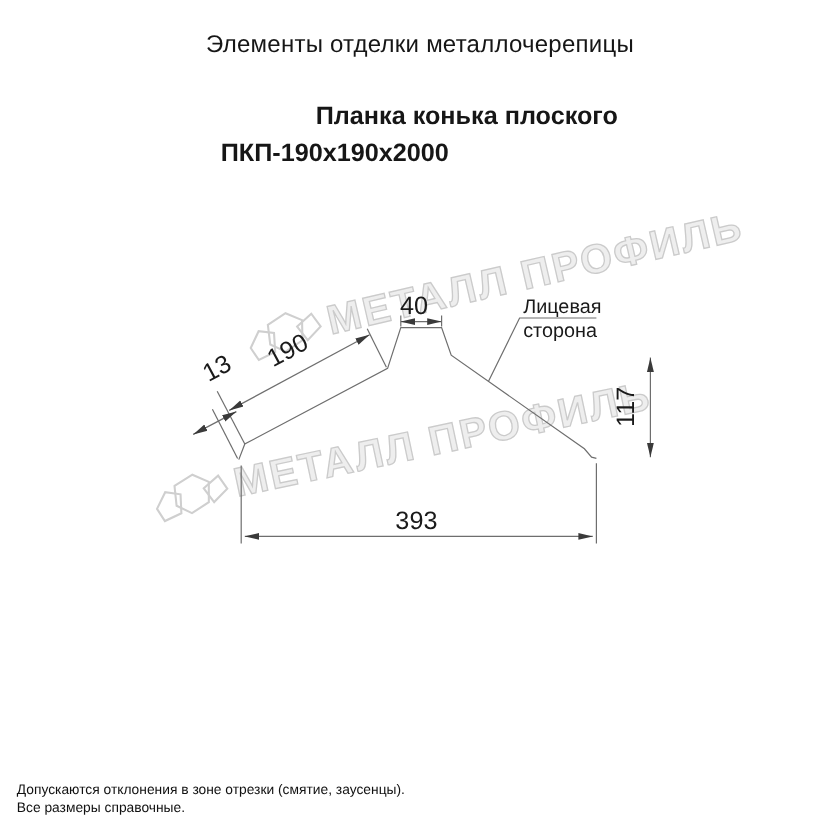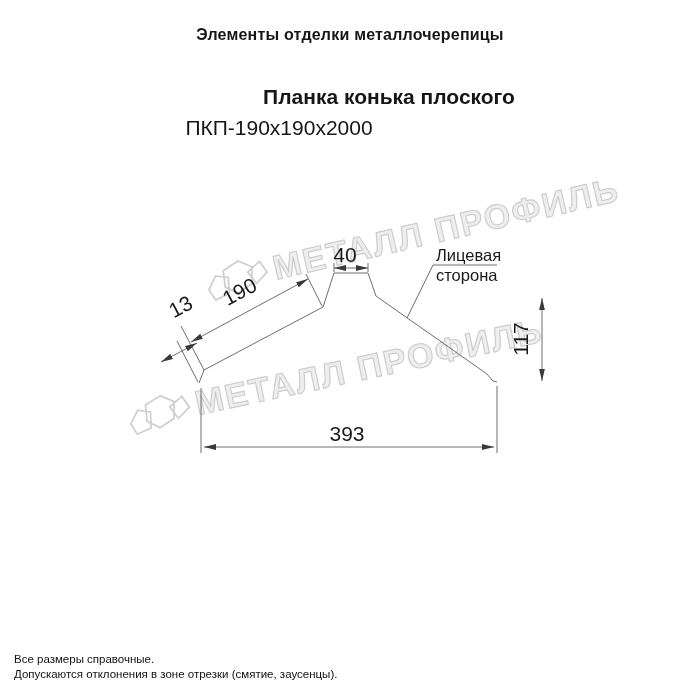--- a/index.html
+++ b/index.html
@@ -1,25 +1,25 @@
 <!DOCTYPE html>
 <html><head>
 <meta charset="utf-8">
 <style>
   html,body{margin:0;padding:0;width:700px;height:700px;background:#ffffff;overflow:hidden;
     font-family:"Liberation Sans", sans-serif;}
   .stage{position:relative;width:700px;height:700px;background:#fff;}
 
   
   .page-title{position:absolute;top:26px;left:0;width:700px;text-align:center;
-    font-size:16px;font-weight:bold;color:#161616;letter-spacing:.2px;}
+    font-size:20px;font-weight:normal;color:#161616;letter-spacing:.2px;}
   .subtitle{position:absolute;top:85px;left:0;width:700px;text-align:center;
     font-size:21px;font-weight:bold;color:#161616;margin-left:39px;}
   .product-code{position:absolute;top:116px;left:0;width:558px;text-align:center;
-    font-size:21px;font-weight:normal;color:#161616;}
+    font-size:21px;font-weight:bold;color:#161616;}
 
   
   .wm-band{position:absolute;display:flex;align-items:center;gap:5px;z-index:1;
     pointer-events:none;}
   .wm-band .wm-text{font-size:34px;font-weight:bold;letter-spacing:2px;white-space:nowrap;
     color:#eeeeee;-webkit-text-stroke:1.1px #c9c9c9;opacity:.95;}
   .wm-1{left:204px;top:258px;transform:rotate(-13deg);transform-origin:0 50%;}
   .wm-2{left:126px;top:392px;transform:rotate(-12deg);transform-origin:0 50%;}
 
   
@@ -93,17 +93,17 @@
     <polyline class="ln" points="407,318 433,265 497,265"></polyline>
     <text class="leader-text" x="436" y="261">Лицевая</text>
     <text class="leader-text" x="436" y="281">сторона</text>
   </svg>
 
   <div class="page-title">Элементы отделки металлочерепицы</div>
   <div class="subtitle">Планка конька плоского</div>
   <div class="product-code">ПКП-190х190х2000</div>
 
   <div class="footer-notes">
+    <div>Допускаются отклонения в зоне отрезки (смятие, заусенцы).</div>
     <div>Все размеры справочные.</div>
-    <div>Допускаются отклонения в зоне отрезки (смятие, заусенцы).</div>
   </div>
 
 </div>
 
 </body></html>

